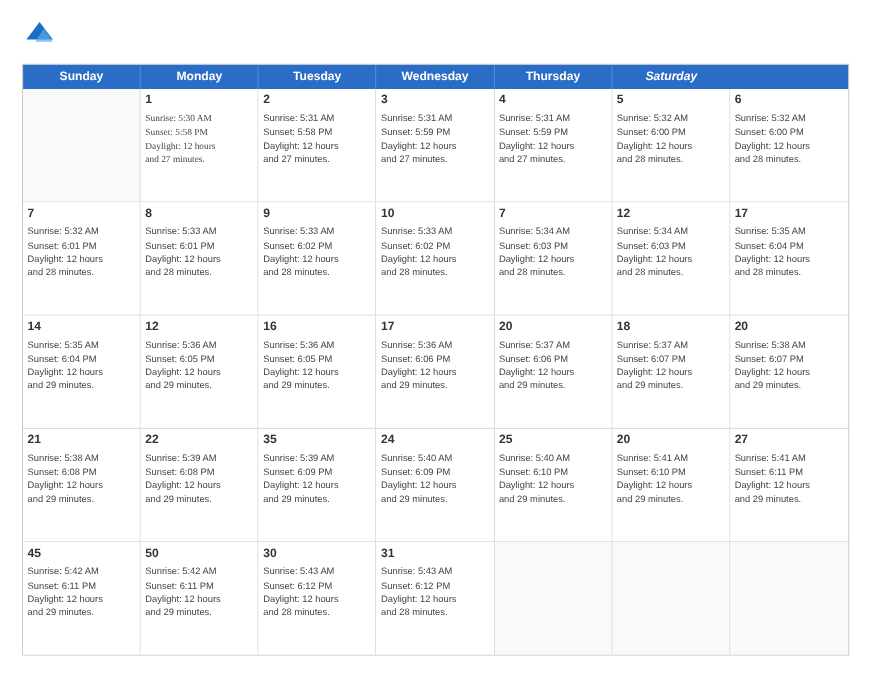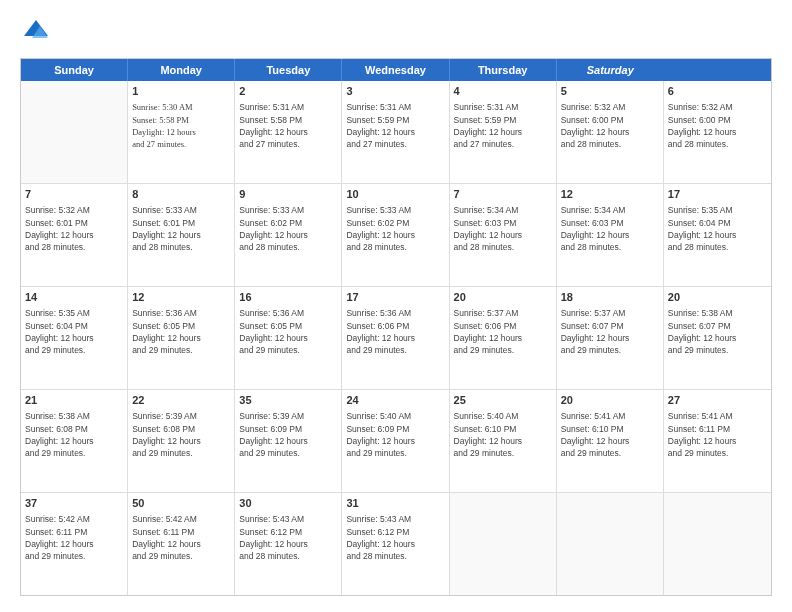--- a/index.html
+++ b/index.html
@@ -346,21 +346,21 @@
           <div class="cal-cell">
             <span class="day-number">27</span>
             <div class="cell-info" style="white-space: pre-line;">Sunrise: 5:41 AM
 Sunset: 6:11 PM
 Daylight: 12 hours
 and 29 minutes.</div>
           </div>
         </div>
         <div class="cal-row">
           <div class="cal-cell">
-            <span class="day-number">37</span>
+            <span class="day-number">45</span>
             <div class="cell-info" style="white-space: pre-line;">Sunrise: 5:42 AM
 Sunset: 6:11 PM
 Daylight: 12 hours
 and 29 minutes.</div>
           </div>
           <div class="cal-cell">
             <span class="day-number">50</span>
             <div class="cell-info" style="white-space: pre-line;">Sunrise: 5:42 AM
 Sunset: 6:11 PM
 Daylight: 12 hours

